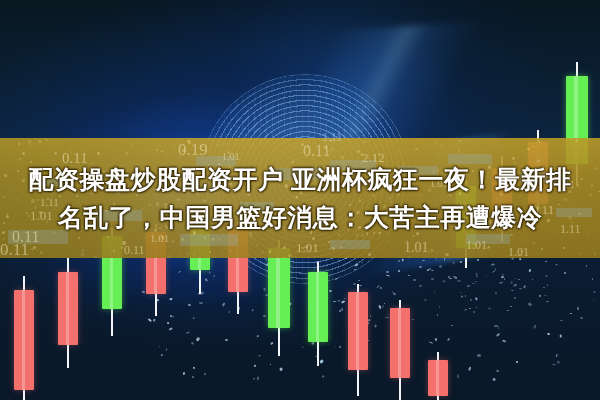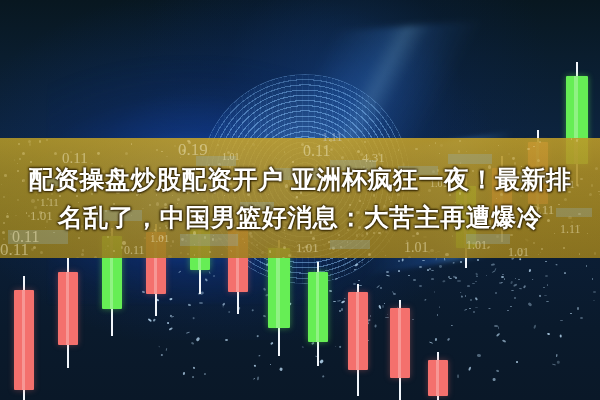--- a/index.html
+++ b/index.html
@@ -911,21 +911,21 @@
 
   <div id="numbers">
       <span class="num" style="left: 62px; top: 150px; font-size: 15px;">0.11</span>
       <span class="num" style="left: 40px; top: 196px; font-size: 11px;">1.11</span>
       <span class="num" style="left: 30px; top: 208px; font-size: 13px;">1.01</span>
       <span class="num" style="left: 12px; top: 228px; font-size: 16px;">0.11</span>
       <span class="num" style="left: 0px; top: 240px; font-size: 17px;">0.11</span>
       <span class="num" style="left: 178px; top: 140px; font-size: 17px;">0.19</span>
       <span class="num" style="left: 222px; top: 151px; font-size: 10px;">1.01</span>
       <span class="num dark" style="left: 322px; top: 130px; font-size: 12px;">1.11</span>
-      <span class="num" style="left: 362px; top: 150px; font-size: 13px;">4.31</span>
+      <span class="num" style="left: 362px; top: 150px; font-size: 13px;">2.12</span>
       <span class="num" style="left: 296px; top: 240px; font-size: 13px;">1.01</span>
       <span class="num" style="left: 404px; top: 240px; font-size: 14px;">1.01</span>
       <span class="num" style="left: 303px; top: 142px; font-size: 16px;">0.11</span>
       <span class="num" style="left: 556px; top: 178px; font-size: 11px;">1.11</span>
       <span class="num" style="left: 532px; top: 202px; font-size: 13px;">0.11</span>
       <span class="num" style="left: 560px; top: 222px; font-size: 12px;">1.11</span>
       <span class="num" style="left: 480px; top: 218px; font-size: 10px;">1.11</span>
       <span class="num" style="left: 466px; top: 238px; font-size: 12px;">1.01</span>
       <span class="num" style="left: 508px; top: 245px; font-size: 12px;">1.01</span>
       <span class="num" style="left: 124px; top: 243px; font-size: 12px;">0.11</span>

